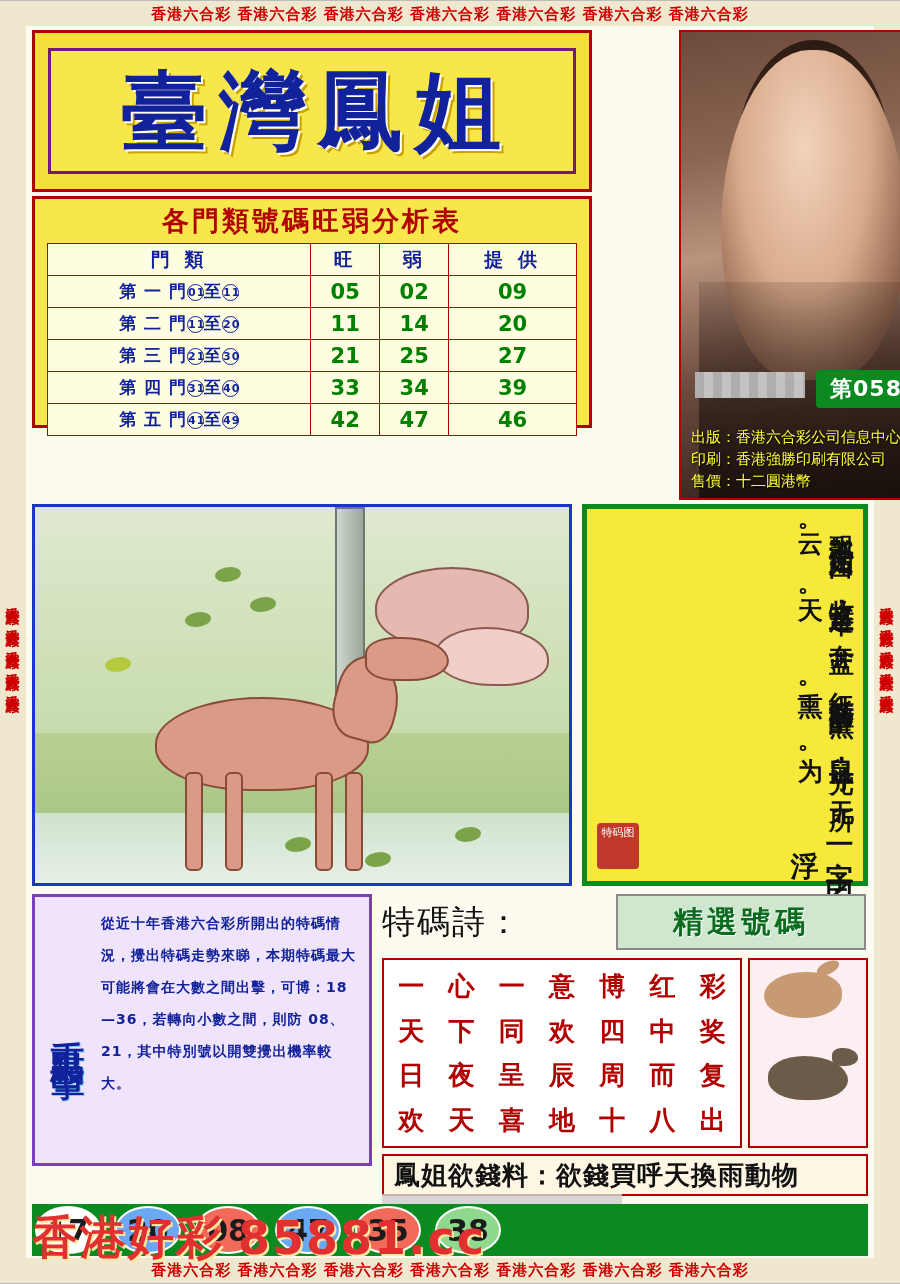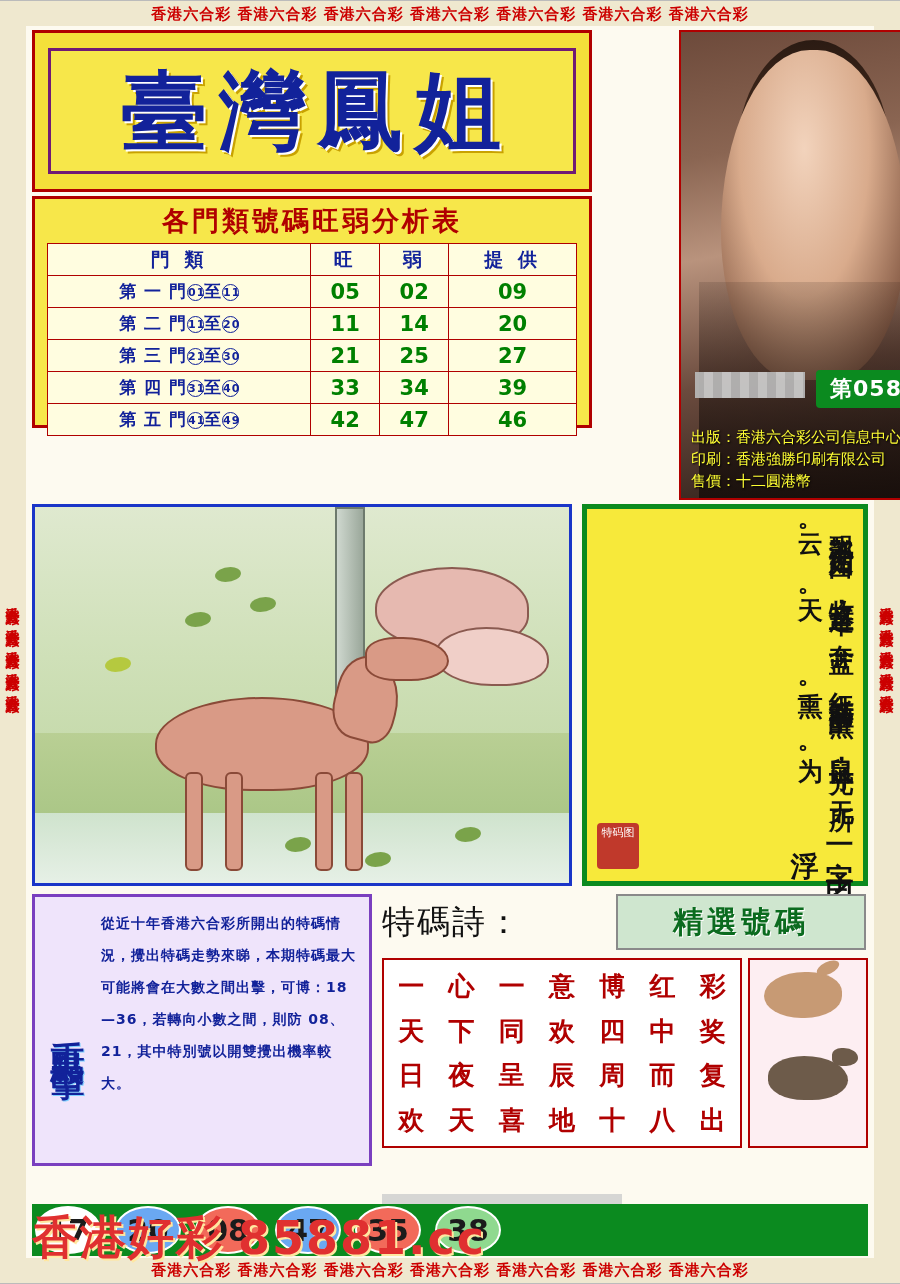--- a/index.html
+++ b/index.html
@@ -471,20 +471,21 @@
         </div>
       </div>
 
     <div class="animals">
       <div class="rabbit"></div>
       <div class="rabbit-ear"></div>
       <div class="goat"></div>
       <div class="goat-head"></div>
     </div>
 
+    <div class="fq-bar">鳳姐欲錢料：欲錢買呼天換雨動物</div>
 
     <div class="bar-grey"></div>
 
     <div class="bottom-bar">
       <div class="balls" id="balls">
           <div class="ball ">17</div>
           <div class="ball blue">20</div>
           <div class="ball red">08</div>
           <div class="ball blue">47</div>
           <div class="ball red">35</div>

